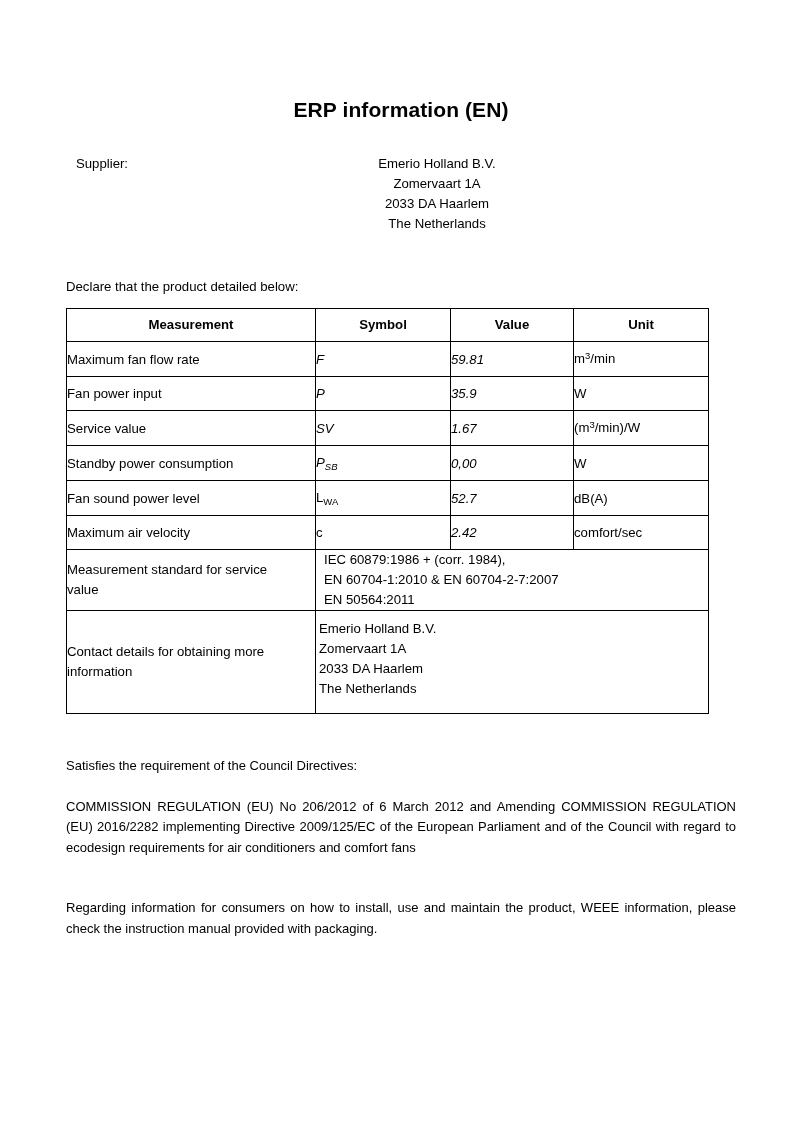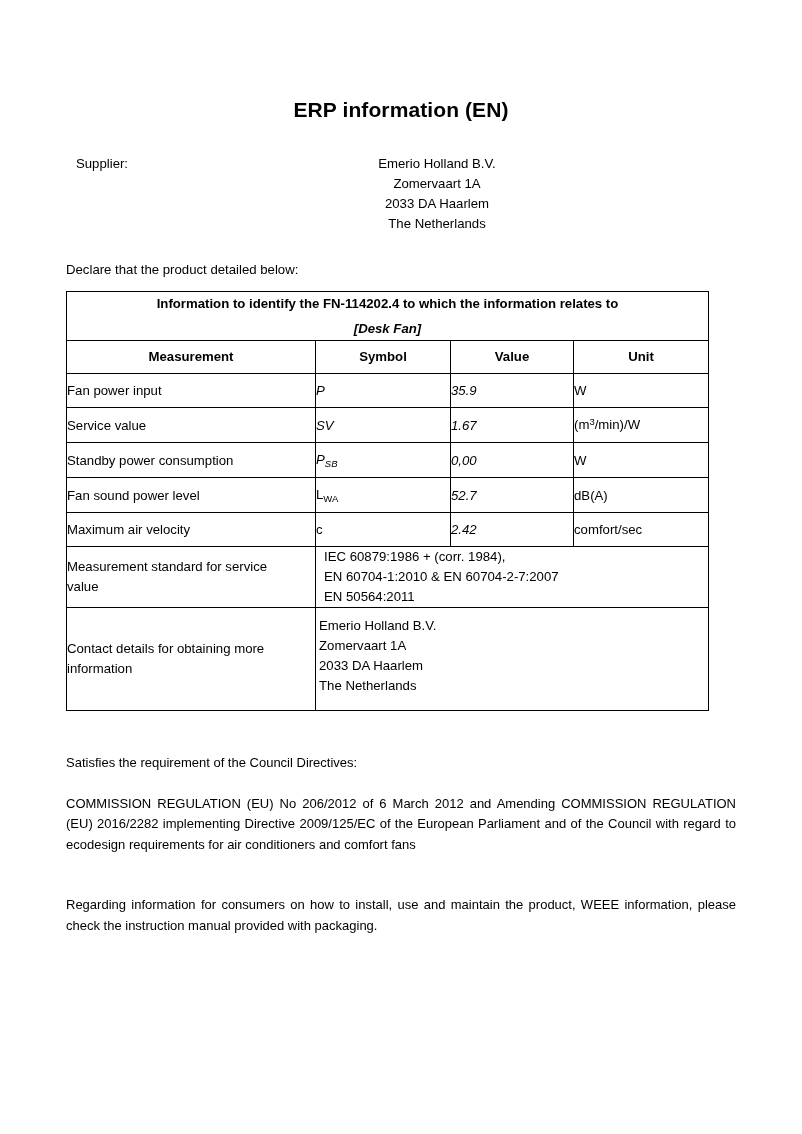--- a/index.html
+++ b/index.html
@@ -45,21 +45,21 @@
   .supplier-label {
     width: 72px;
     flex: 0 0 72px;
   }
   .supplier-lines {
     flex: 1 1 auto;
   }
   .supplier-lines div { white-space: pre; }
 
   .declare-line {
-    margin-top: 27px;
+    margin-top: 44px;
     font-size: 13.2px;
     line-height: 19.8px;
   }
 
   .info-req {
     margin-top: 14px;
     text-align: center;
     font-size: 13px;
     font-weight: bold;
     padding-right: 12px;
@@ -157,32 +157,32 @@
 
   <table class="erp">
     <colgroup>
       <col class="c-desc">
         <col class="c-sym">
         <col class="c-val">
         <col class="c-unit">
     </colgroup>
     <tbody>
       <tr>
-        <td class="ident-cell" colspan="4">
-          <span>Information to identify the FN-114202.4 to which the information relates to</span>
-          <span class="sub">[Desk Fan]</span>
-        </td>
-      </tr>
-      <tr>
         <td class="hdr-cell">Measurement</td>
         <td class="hdr-cell">Symbol</td>
         <td class="hdr-cell">Value</td>
         <td class="hdr-cell">Unit</td>
       </tr>
 
+      <tr>
+        <td class="body-cell">Maximum fan flow rate</td>
+        <td class="body-cell ital"><span>F</span></td>
+        <td class="body-cell ital">59.81</td>
+        <td class="body-cell"><span>m</span><sup>3</sup><span>/min</span></td>
+      </tr>
 
       <tr>
         <td class="body-cell">Fan power input</td>
         <td class="body-cell ital"><span>P</span></td>
         <td class="body-cell ital">35.9</td>
         <td class="body-cell"><span>W</span><span></span></td>
       </tr>
 
       <tr>
         <td class="body-cell">Service value</td>

